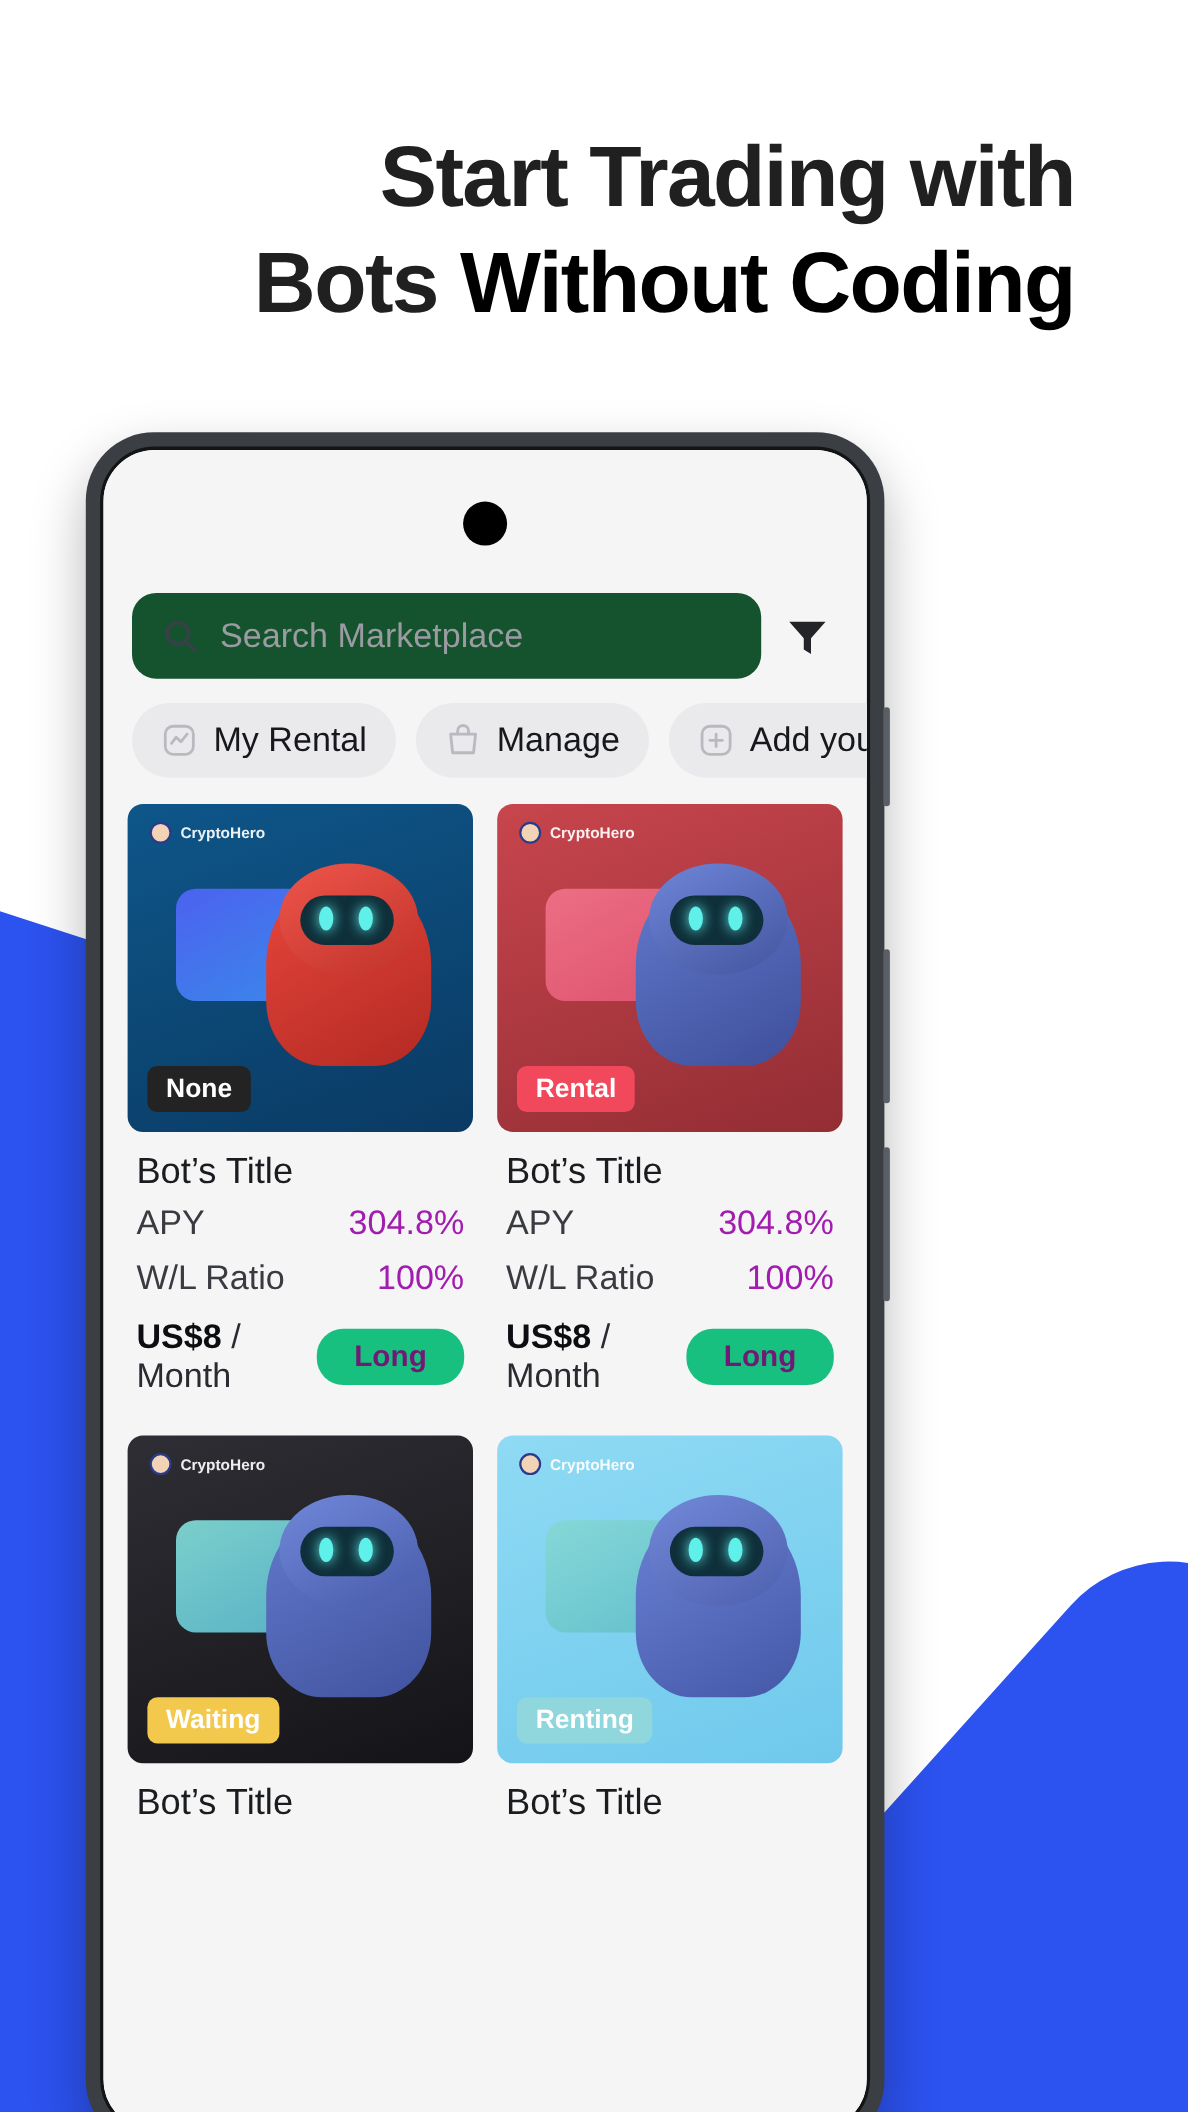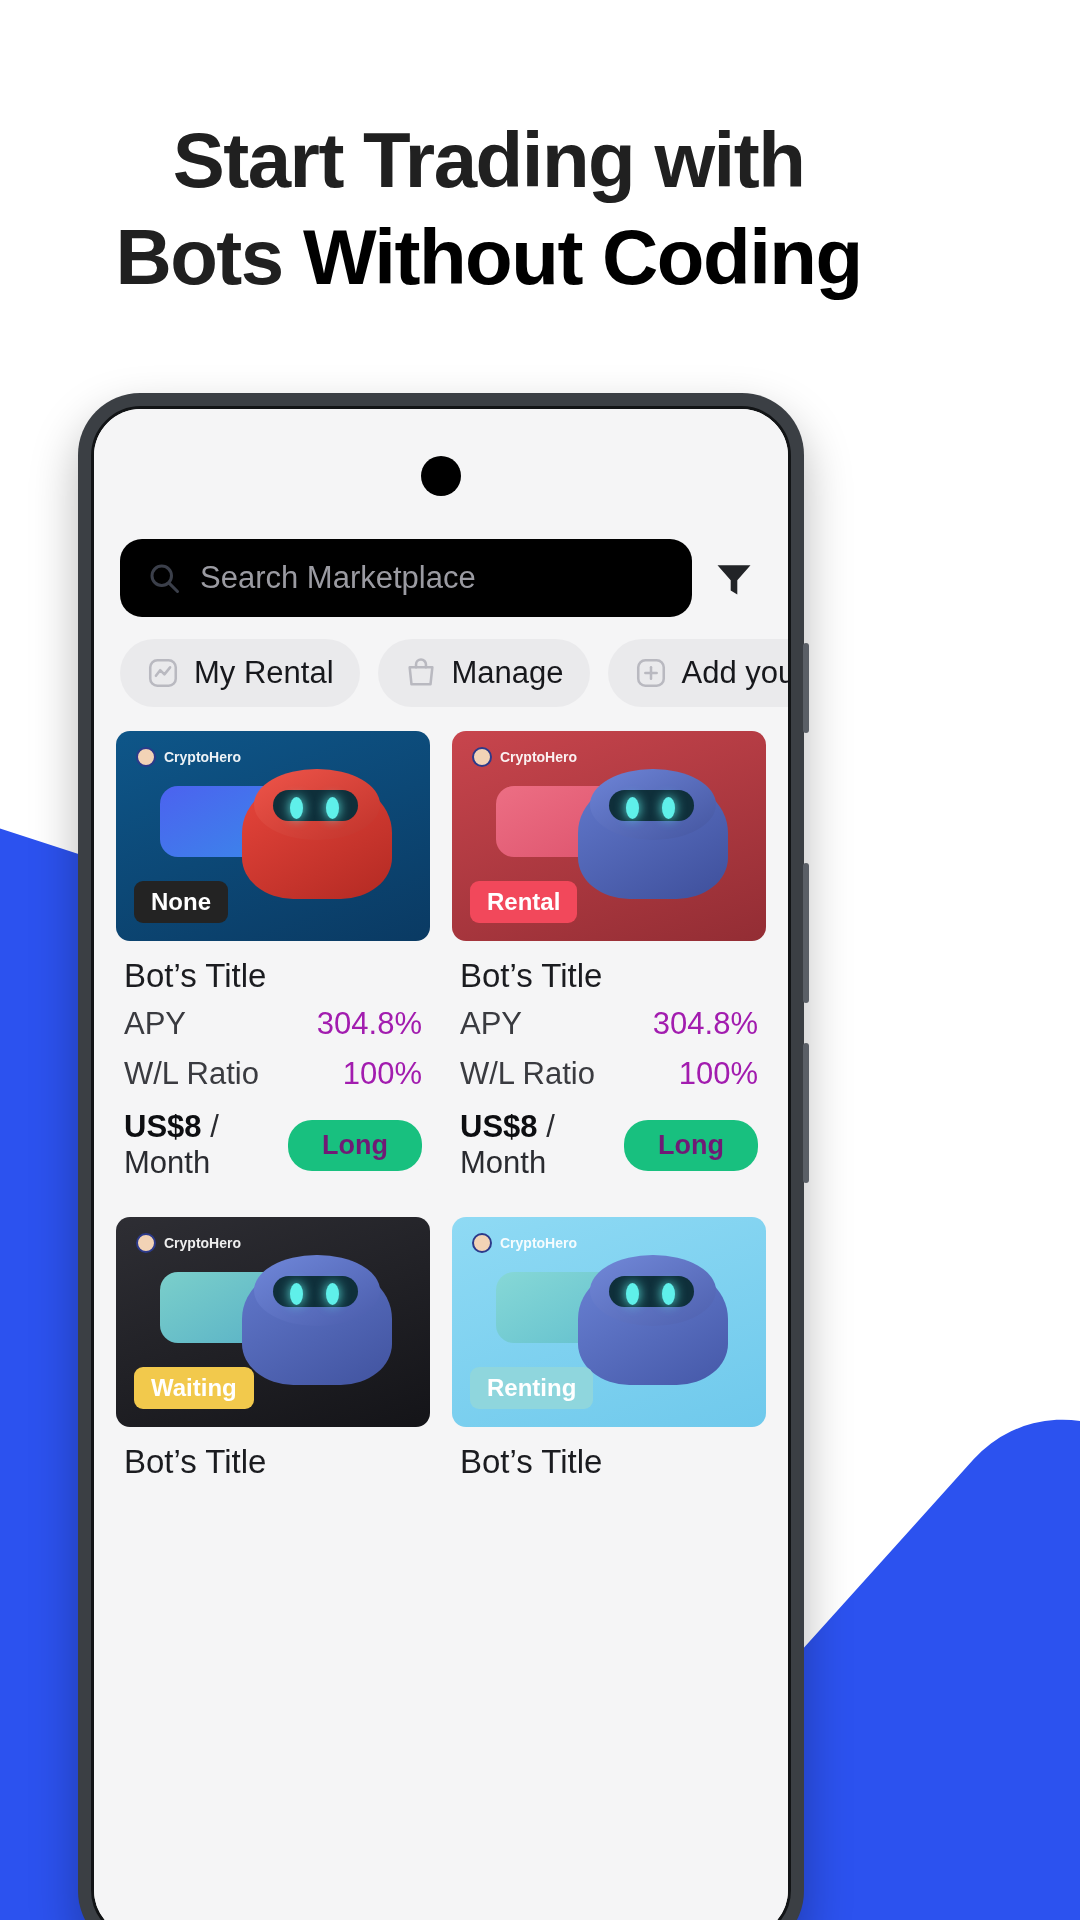--- a/index.html
+++ b/index.html
@@ -25,21 +25,21 @@
     width: 620px; height: 760px;
     background: #2c52ef;
     transform: rotate(42deg);
     border-radius: 120px;
     z-index: 0;
   }
 
   
   .headline {
     position: absolute; top: 112px; left: 0; width: 977px;
-    text-align: center; z-index: 5;
+    text-align: right; z-index: 5;
     font-size: 78px; line-height: 1.24; font-weight: 700;
     letter-spacing: -1.5px; color: #202020;
   }
   .headline .accent { color: #000000; }
 
   
   .phone {
     position: absolute; left: 78px; top: 393px;
     width: 726px; height: 1560px;
     background: #3b3f44;
@@ -66,41 +66,41 @@
   .notch {
     position: absolute; top: 47px; left: 50%; transform: translateX(-50%);
     width: 40px; height: 40px; border-radius: 50%; background: #000; z-index: 9;
   }
 
   
   .screen { position: absolute; inset: 0; background: #f5f5f6; padding-top: 118px; }
 
   .searchrow { display: flex; align-items: center; gap: 14px; padding: 12px 26px 0 26px; }
   .searchbox {
-    flex: 1; height: 78px; background: #000000; border-radius: 22px;
+    flex: 1; height: 78px; background: #14532d; border-radius: 22px;
     display: flex; align-items: center; gap: 18px; padding: 0 26px;
   }
   .search-ph { font-size: 31px; color: #9b9ba2; }
   .filter-btn { width: 56px; display: flex; align-items: center; justify-content: center; }
 
   .chips { display: flex; gap: 18px; padding: 22px 26px 0 26px; }
   .chip {
     display: flex; align-items: center; gap: 14px;
     height: 68px; padding: 0 26px;
     background: #eaeaec; border-radius: 34px;
     font-size: 31px; color: #17181c; white-space: nowrap;
   }
 
   .grid {
     display: grid; grid-template-columns: 1fr 1fr; gap: 22px;
     padding: 24px 22px 0 22px;
   }
   .card { background: #f5f5f6; border-radius: 14px; }
   .card-img {
-    position: relative; width: 100%; height: 210px;
+    position: relative; width: 100%; height: 298px;
     border-radius: 14px; overflow: hidden;
   }
   .wm {
     position: absolute; top: 16px; left: 20px; z-index: 3;
     display: flex; align-items: center; gap: 8px;
     font-size: 14px; color: rgba(255,255,255,0.92); font-weight: 600;
   }
   .wm-dot {
     width: 20px; height: 20px; border-radius: 50%;
     background: #f2d3b6; border: 2px solid #2c3a8a;

